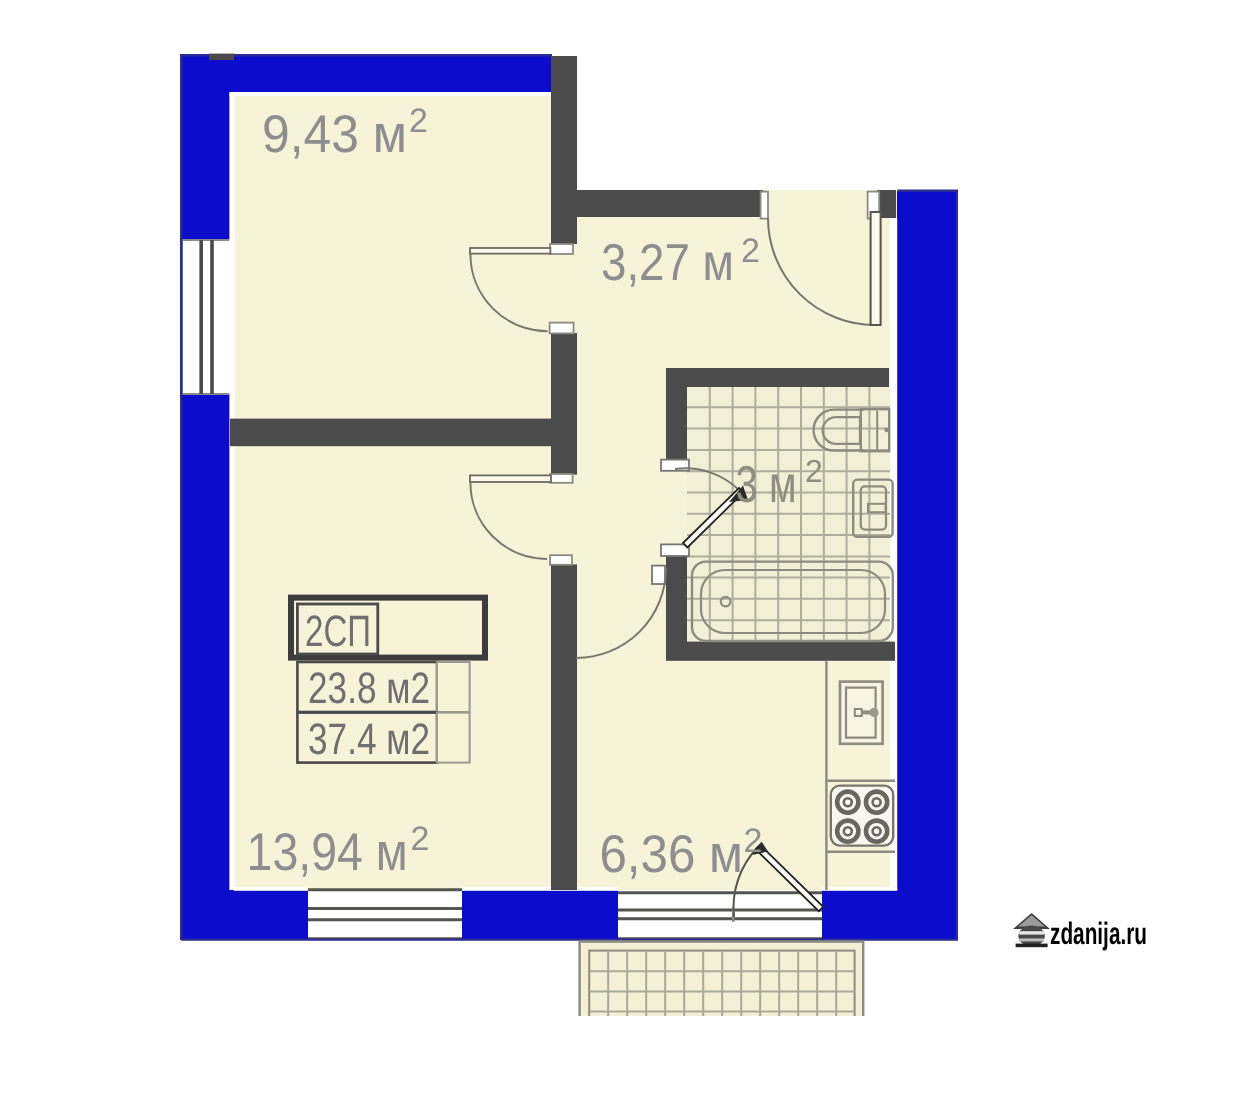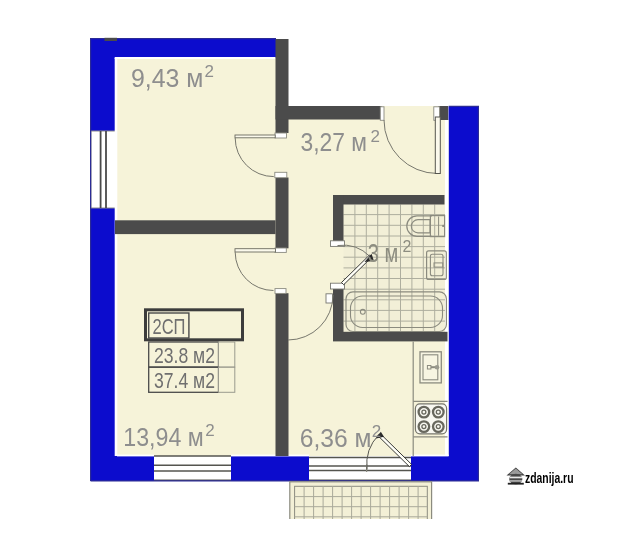--- a/index.html
+++ b/index.html
@@ -1,16 +1,16 @@
 <!DOCTYPE html>
 <html><head>
 <meta charset="utf-8">
 <style>
 html,body{margin:0;padding:0;background:#ffffff;}
-#wrap{position:relative;width:629px;height:508px;background:#ffffff;overflow:hidden;margin-top:11px;}
+#wrap{position:relative;width:629px;height:508px;background:#ffffff;overflow:hidden;}
 svg{display:block;}
 text{font-family:"Liberation Sans",sans-serif;}
 </style>
 </head>
 <body>
 <div id="wrap">
 <svg width="629" height="548" viewBox="0 0 629 548">
 
 <rect x="0" y="0" width="629" height="548" fill="#ffffff"></rect>
 

